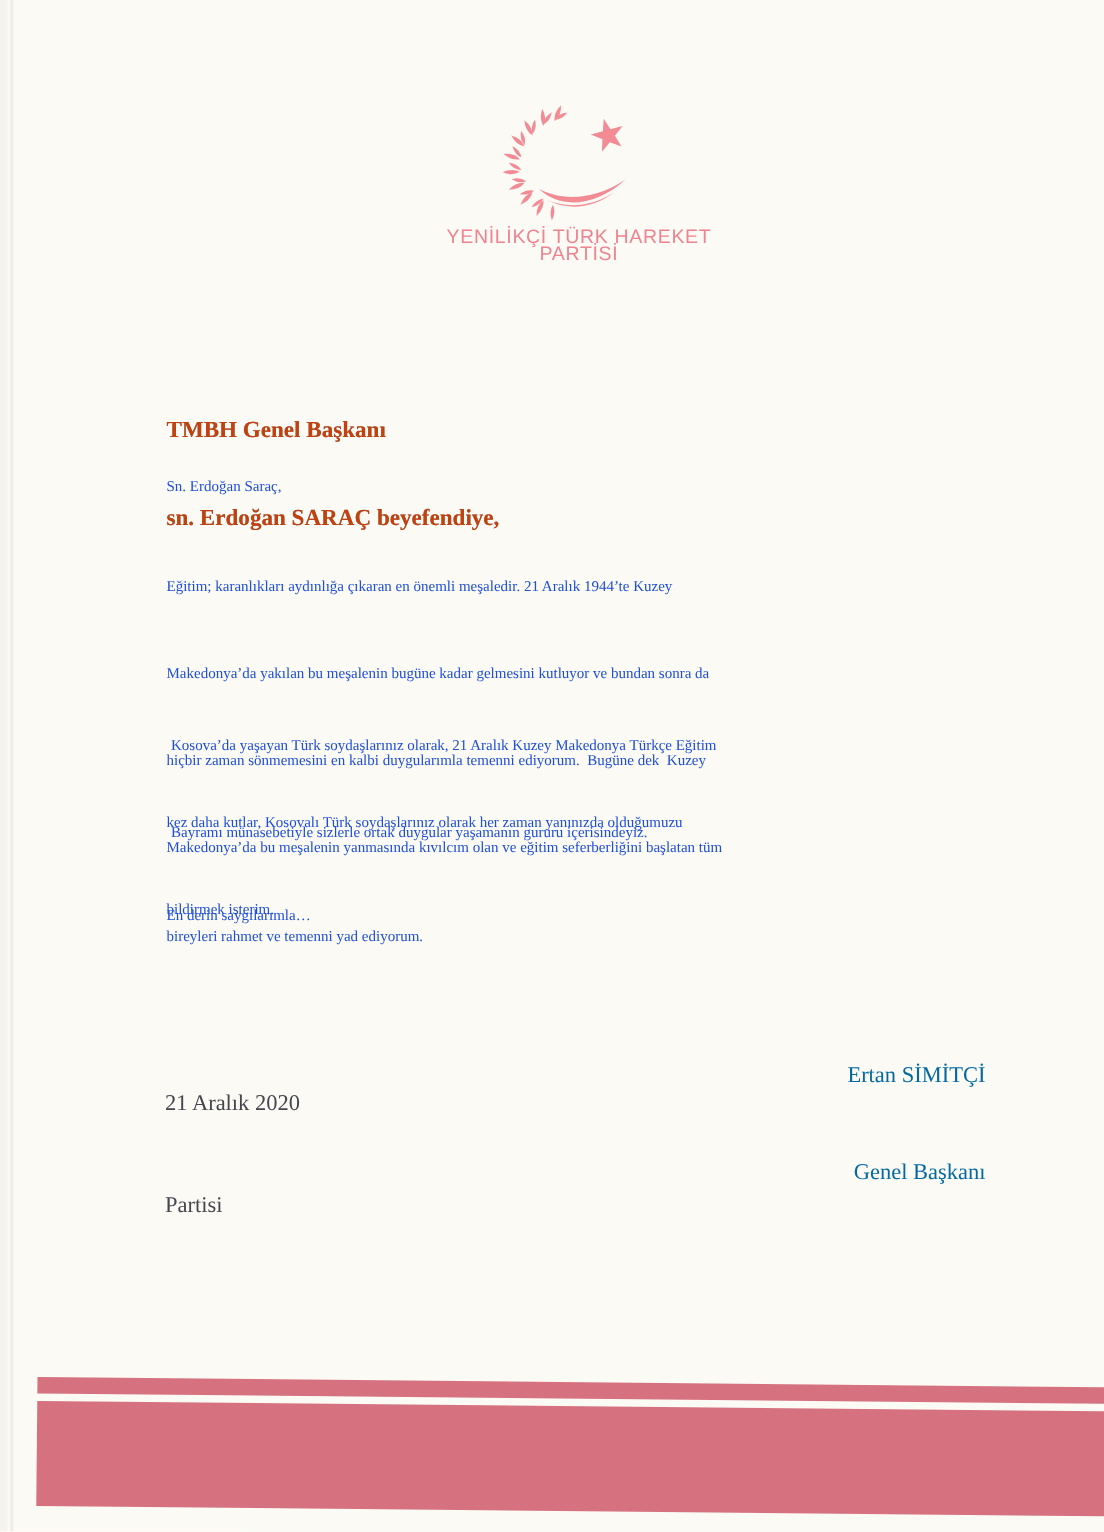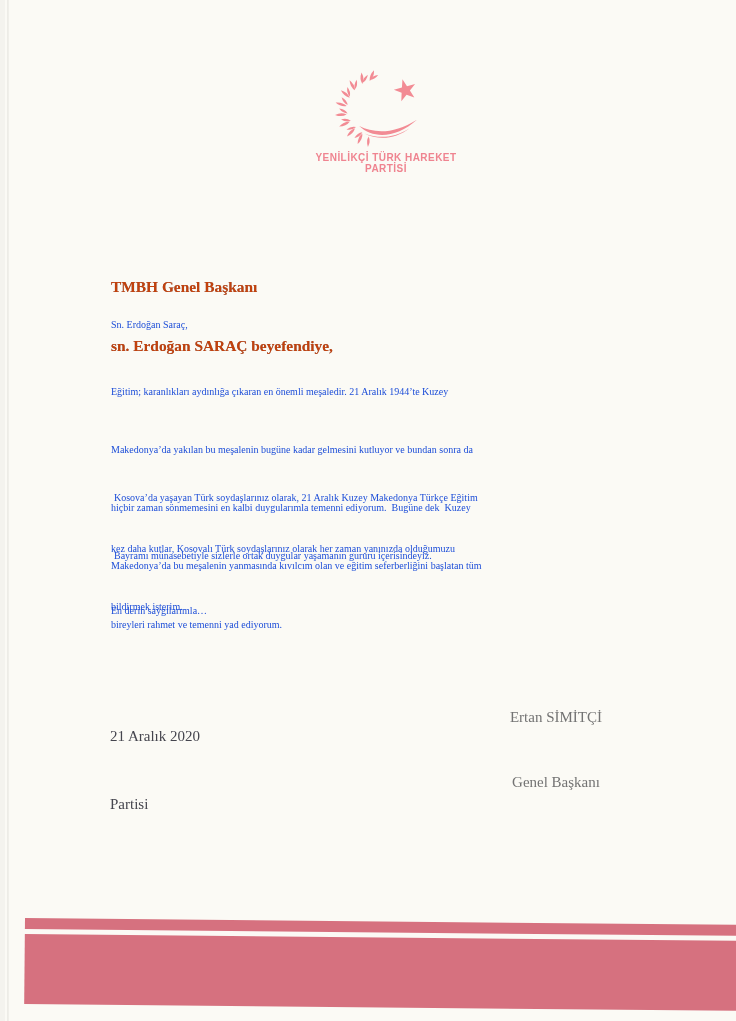--- a/index.html
+++ b/index.html
@@ -23,22 +23,22 @@
     background:#f4f3ee;
   }
 
   
   .logo-wrap{position:absolute;left:334px;top:66px;width:84px;height:76px;}
   .logo-wrap svg{overflow:visible;display:block;}
   .wordmark{
     position:absolute;left:296px;top:152px;width:180px;
     text-align:center;
     font-family:"Liberation Sans","DejaVu Sans",sans-serif;
-    font-weight:bold;
-    font-size:10px;line-height:11px;letter-spacing:.45px;
+    font-weight:normal;
+    font-size:13px;line-height:11px;letter-spacing:.45px;
   }
 
   
   .txt{position:absolute;white-space:pre;}
   .recipient{
     left:111px;top:238px;
     font-weight:bold;color:#c2410c;
     font-size:15.4px;line-height:19.6px;
     text-shadow:0 0 .4px rgba(60,74,106,.55);
   }
@@ -50,21 +50,21 @@
   .para2{left:114px;top:449px;}
   .para3{left:111px;top:500px;}
   .closing{left:111px;top:601px;}
 
   .date-block{
     left:110px;top:680px;text-align:left;
     color:#45454e;font-size:15px;line-height:22.5px;
   }
   .sig-block{
     position:absolute;left:455px;top:663px;width:202px;
-    text-align:center;color:#737373;
+    text-align:right;color:#0369a1;
     font-size:15px;line-height:21.8px;white-space:pre;
   }
 
   
   .bands{
     position:absolute;left:25px;top:918px;width:716px;
     transform:rotate(0.55deg);transform-origin:0 0;
   }
   .band-thin{height:11px;}
   .band-gap{height:5px;}

